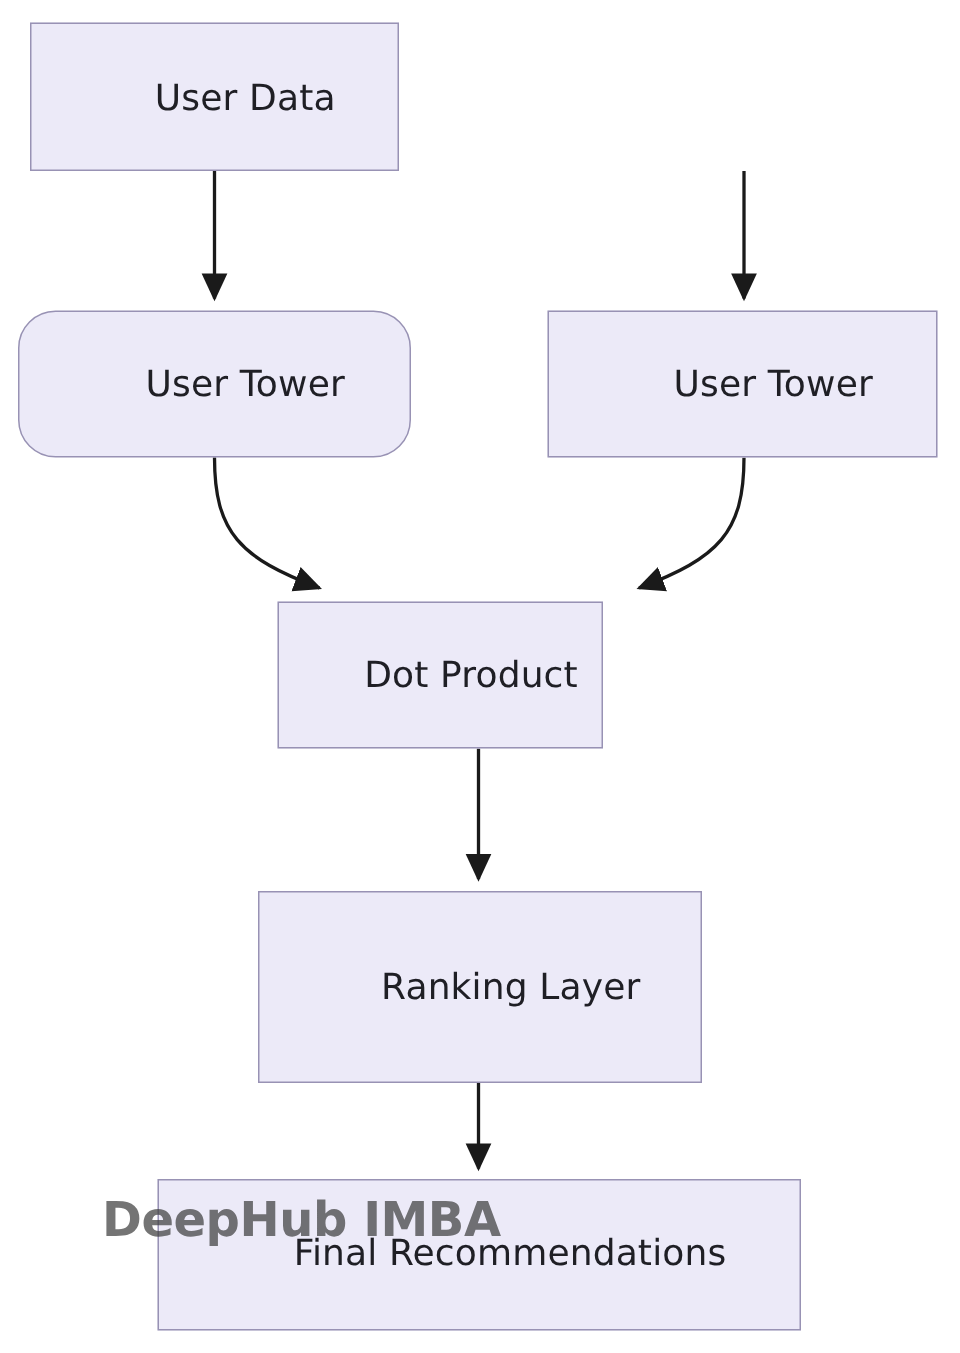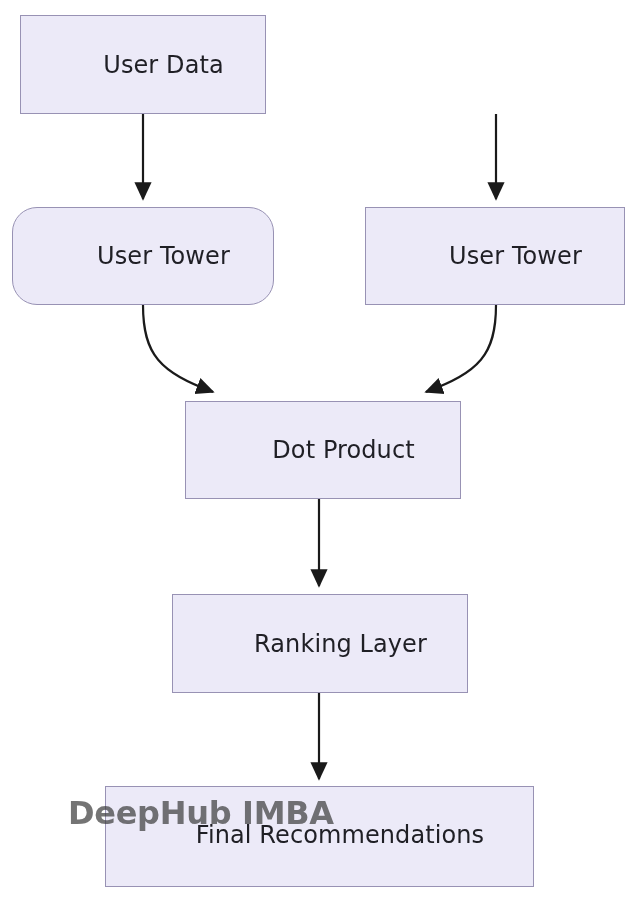--- a/index.html
+++ b/index.html
@@ -52,22 +52,22 @@
 
   .node-label {
     display: block;
   }
 
   
   #node-user-data      { left: 20px;  top: 15px;  width: 246px; height: 99px; }
   #node-item-data      { left: 371px; top: 15px;  width: 254px; height: 99px; }
   #node-user-tower     { left: 12px;  top: 207px; width: 262px; height: 98px; border-radius: 25px; }
   #node-item-tower     { left: 365px; top: 207px; width: 260px; height: 98px; }
-  #node-dot-product    { left: 185px; top: 401px; width: 276px; height: 98px; }
-  #node-ranking-layer  { left: 172px; top: 594px; width: 296px; height: 99px; }
+  #node-dot-product    { left: 185px; top: 401px; width: 217px; height: 98px; }
+  #node-ranking-layer  { left: 172px; top: 594px; width: 296px; height: 128px; }
   #node-final-recs     { left: 105px; top: 786px; width: 429px; height: 101px;
                          align-items: flex-start; padding-top: 36px; }
 
   #watermark {
     position: absolute;
     left: 68px;
     top: 797px;
     font-size: 32px;
     font-weight: 700;
     color: #404040;

